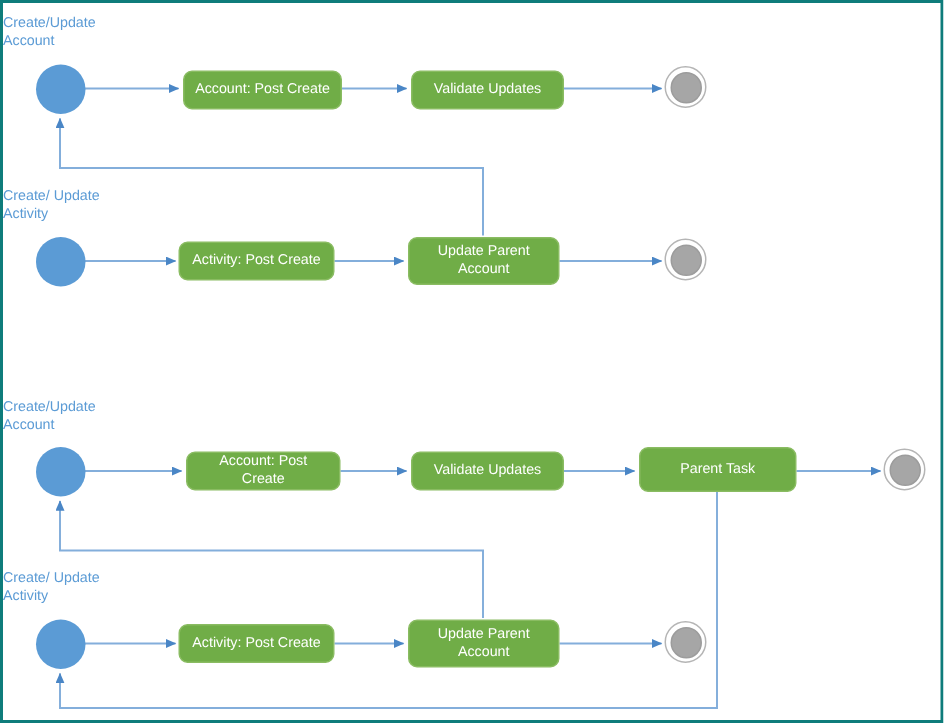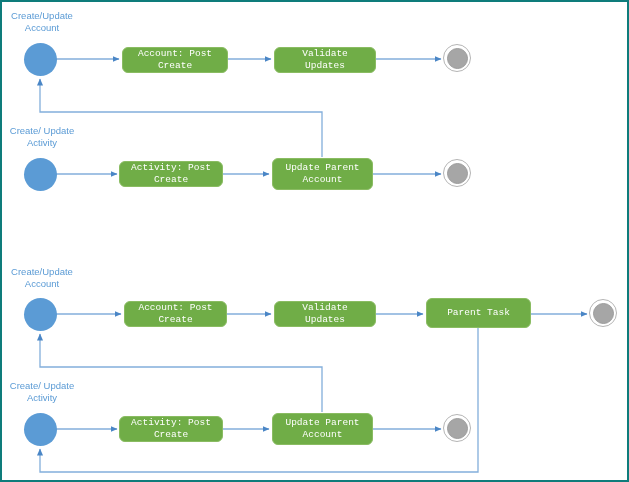--- a/index.html
+++ b/index.html
@@ -9,21 +9,21 @@
     box-sizing:border-box;
     border:2px solid #0e7c7b;
     background:#ffffff;
     font-family:"Liberation Sans", sans-serif;
     overflow:hidden;
   }
   .wires{position:absolute;left:0;top:0;width:629px;height:482px;}
   .lane-label{
     position:absolute;
     width:80px;
-    text-align:center;
+    text-align:left;
     color:#5b9bd5;
     font-size:9.5px;
     line-height:11.5px;
     white-space:pre-line;
   }
   .start-node{
     position:absolute;
     width:33px;height:33px;
     border-radius:50%;
     background:#5b9bd5;
@@ -48,21 +48,20 @@
     box-sizing:border-box;
     background:#70ad47;
     border:1px solid #8abc62;
     border-radius:6px;
     color:#ffffff;
     font-size:9.5px;
     line-height:12px;
     display:flex;align-items:center;justify-content:center;
     text-align:center;
     padding:6px 6px;
-    font-family:Liberation Mono, monospace;
   }
 </style>
 </head>
 <body>
 
 <div class="canvas">
 
   <svg class="wires" viewBox="0 0 629 482" xmlns="http://www.w3.org/2000/svg">
     <defs>
       <marker id="arr" markerWidth="8" markerHeight="7" refX="6.5" refY="3" orient="auto" markerUnits="userSpaceOnUse">

